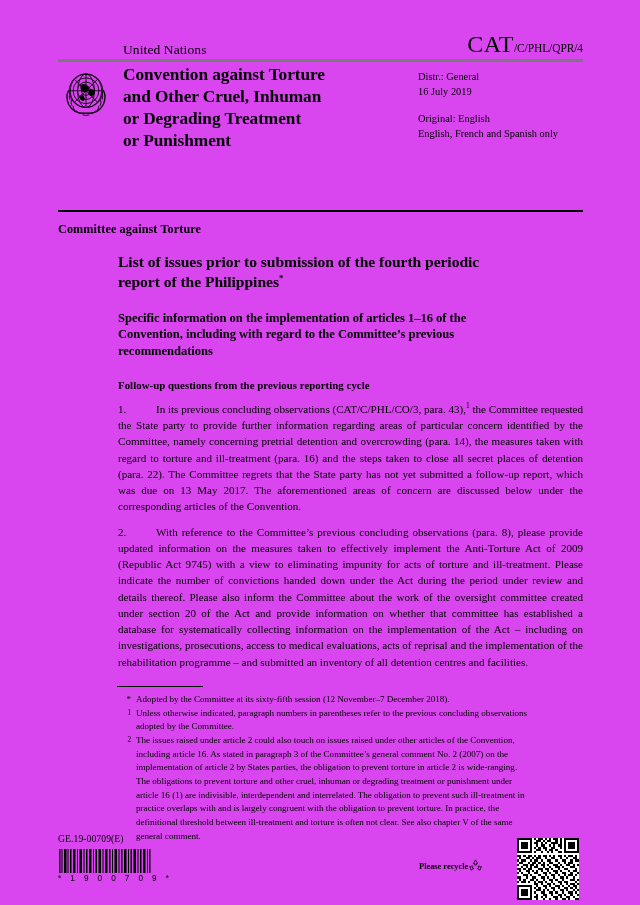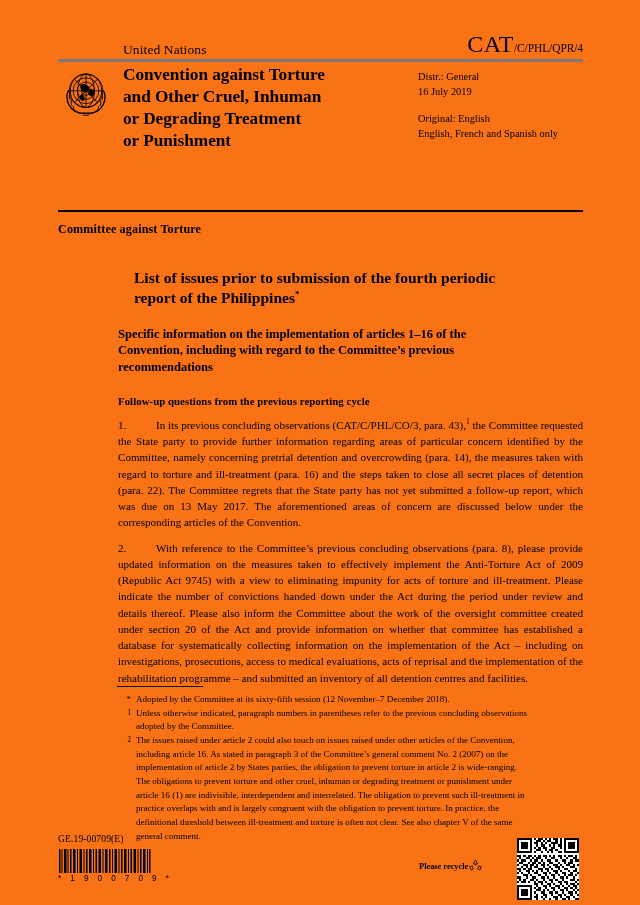--- a/index.html
+++ b/index.html
@@ -13,21 +13,21 @@
     position: relative;
     font-family: "Liberation Serif", "DejaVu Serif", serif;
     color: #000000;
     overflow: hidden;
   }
 
   .page {
     position: absolute;
     left: 0; top: 0;
     width: 640px; height: 905px;
-    background: #f97316;
+    background: #d946ef;
   }
 
   
   .masthead {
     position: absolute;
     left: 58px;
     top: 36px;
     width: 525px;
   }
   .masthead-top {
@@ -114,21 +114,21 @@
   }
 
   
   .content {
     position: absolute;
     left: 118px;
     top: 252px;
     width: 465px;
   }
   h1.main-title {
-    margin: 16px;
+    margin: 0;
     font-weight: bold;
     font-size: 15.6px;
     line-height: 1.3;
     letter-spacing: -0.05px;
     max-width: 400px;
   }
   h1.main-title .fn-mark {
     font-size: 9px;
     vertical-align: super;
     font-weight: bold;

